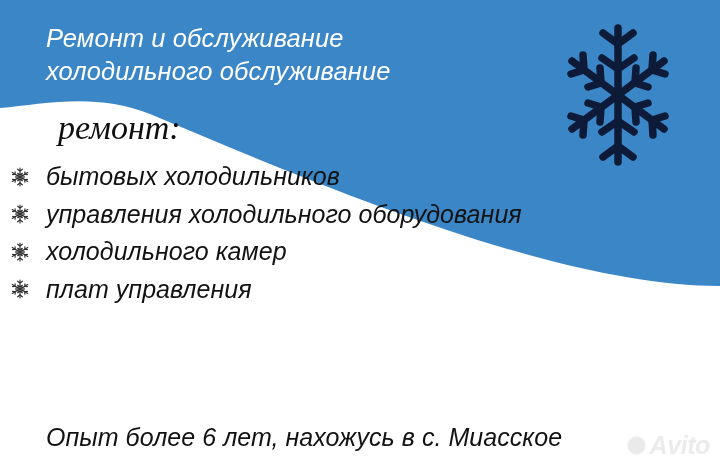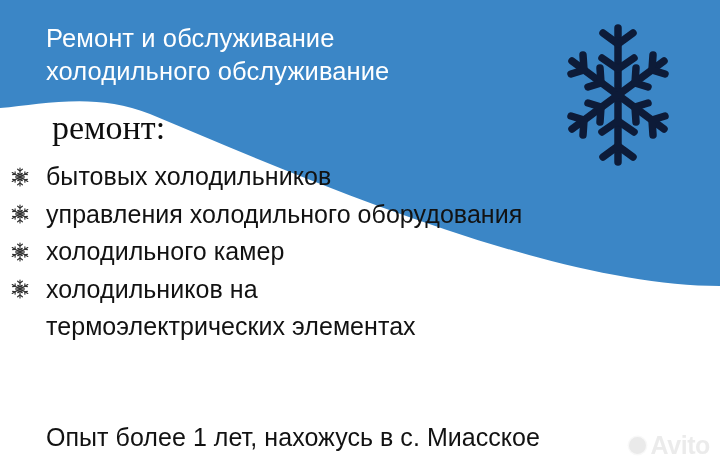--- a/index.html
+++ b/index.html
@@ -7,20 +7,21 @@
     padding: 0;
     background: #ffffff;
   }
   #ad-card {
     position: relative;
     width: 720px;
     height: 472px;
     overflow: hidden;
     background: #ffffff;
     font-family: "Liberation Sans", sans-serif;
+    font-style: italic;
     -webkit-font-smoothing: antialiased;
   }
 
   
   .blue-band {
     position: absolute;
     left: 0;
     top: 0;
     width: 720px;
     height: 300px;
@@ -54,21 +55,21 @@
 
   
   .body-area {
     position: absolute;
     left: 0;
     top: 104px;
     width: 720px;
   }
   .lead {
     position: absolute;
-    left: 52px;
+    left: 58px;
     top: 4px;
     font-family: "Liberation Serif", serif;
     font-size: 34px;
     line-height: 40px;
     color: #0e0e0e;
     font-weight: 400;
   }
   .service-list {
     position: absolute;
     left: 0;
@@ -242,45 +243,44 @@
               <path d="M6.2,8.2 L3.6,8.6 M6.2,8.2 L6.1,5.8 M9.2,9.9 L6.7,10.3 M9.2,9.9 L9.1,7.5"></path>
               <path d="M15.8,8.2 L18.4,8.6 M15.8,8.2 L15.9,5.8 M12.8,9.9 L15.3,10.3 M12.8,9.9 L12.9,7.5"></path>
               <path d="M6.2,13.8 L3.6,13.4 M6.2,13.8 L6.1,16.2 M9.2,12.1 L6.7,11.7 M9.2,12.1 L9.1,14.5"></path>
               <path d="M15.8,13.8 L18.4,13.4 M15.8,13.8 L15.9,16.2 M12.8,12.1 L15.3,11.7 M12.8,12.1 L12.9,14.5"></path>
             </g>
           </svg>
         </span>
         <span class="item-text">холодильного камер</span>
       </li>
 
-
-
-      <li class="service-item wrap">
-        <span class="bullet">
-          <svg width="22" height="22" viewBox="0 0 22 22" xmlns="http://www.w3.org/2000/svg">
-            <g fill="none" stroke="#2b2b2b" stroke-width="1.1" stroke-linecap="round">
-              <line x1="11" y1="2" x2="11" y2="20"></line>
-              <line x1="3.2" y1="6.5" x2="18.8" y2="15.5"></line>
-              <line x1="18.8" y1="6.5" x2="3.2" y2="15.5"></line>
-              <path d="M11,5 L8.6,3.2 M11,5 L13.4,3.2 M11,9 L8.8,7.3 M11,9 L13.2,7.3"></path>
-              <path d="M11,17 L8.6,18.8 M11,17 L13.4,18.8 M11,13 L8.8,14.7 M11,13 L13.2,14.7"></path>
-              <path d="M6.2,8.2 L3.6,8.6 M6.2,8.2 L6.1,5.8 M9.2,9.9 L6.7,10.3 M9.2,9.9 L9.1,7.5"></path>
-              <path d="M15.8,8.2 L18.4,8.6 M15.8,8.2 L15.9,5.8 M12.8,9.9 L15.3,10.3 M12.8,9.9 L12.9,7.5"></path>
-              <path d="M6.2,13.8 L3.6,13.4 M6.2,13.8 L6.1,16.2 M9.2,12.1 L6.7,11.7 M9.2,12.1 L9.1,14.5"></path>
-              <path d="M15.8,13.8 L18.4,13.4 M15.8,13.8 L15.9,16.2 M12.8,12.1 L15.3,11.7 M12.8,12.1 L12.9,14.5"></path>
-            </g>
-          </svg>
-        </span>
-        <span class="item-text">холодильников на</span>
-        <span class="item-text l2">термоэлектрических элементах</span>
-      </li>
+      <li class="service-item">
+        <span class="bullet">
+          <svg width="22" height="22" viewBox="0 0 22 22" xmlns="http://www.w3.org/2000/svg">
+            <g fill="none" stroke="#2b2b2b" stroke-width="1.1" stroke-linecap="round">
+              <line x1="11" y1="2" x2="11" y2="20"></line>
+              <line x1="3.2" y1="6.5" x2="18.8" y2="15.5"></line>
+              <line x1="18.8" y1="6.5" x2="3.2" y2="15.5"></line>
+              <path d="M11,5 L8.6,3.2 M11,5 L13.4,3.2 M11,9 L8.8,7.3 M11,9 L13.2,7.3"></path>
+              <path d="M11,17 L8.6,18.8 M11,17 L13.4,18.8 M11,13 L8.8,14.7 M11,13 L13.2,14.7"></path>
+              <path d="M6.2,8.2 L3.6,8.6 M6.2,8.2 L6.1,5.8 M9.2,9.9 L6.7,10.3 M9.2,9.9 L9.1,7.5"></path>
+              <path d="M15.8,8.2 L18.4,8.6 M15.8,8.2 L15.9,5.8 M12.8,9.9 L15.3,10.3 M12.8,9.9 L12.9,7.5"></path>
+              <path d="M6.2,13.8 L3.6,13.4 M6.2,13.8 L6.1,16.2 M9.2,12.1 L6.7,11.7 M9.2,12.1 L9.1,14.5"></path>
+              <path d="M15.8,13.8 L18.4,13.4 M15.8,13.8 L15.9,16.2 M12.8,12.1 L15.3,11.7 M12.8,12.1 L12.9,14.5"></path>
+            </g>
+          </svg>
+        </span>
+        <span class="item-text">плат управления</span>
+      </li>
+
+
 
     </ul>
 
-    <div class="closing">Опыт более 1 лет, нахожусь в с. Миасское</div>
+    <div class="closing">Опыт более 6 лет, нахожусь в с. Миасское</div>
   </div>
 
   <div class="watermark">
     <span class="wm-dot"></span>
     <span class="wm-text">Avito</span>
   </div>
 
 </div>
 
 </body></html>

